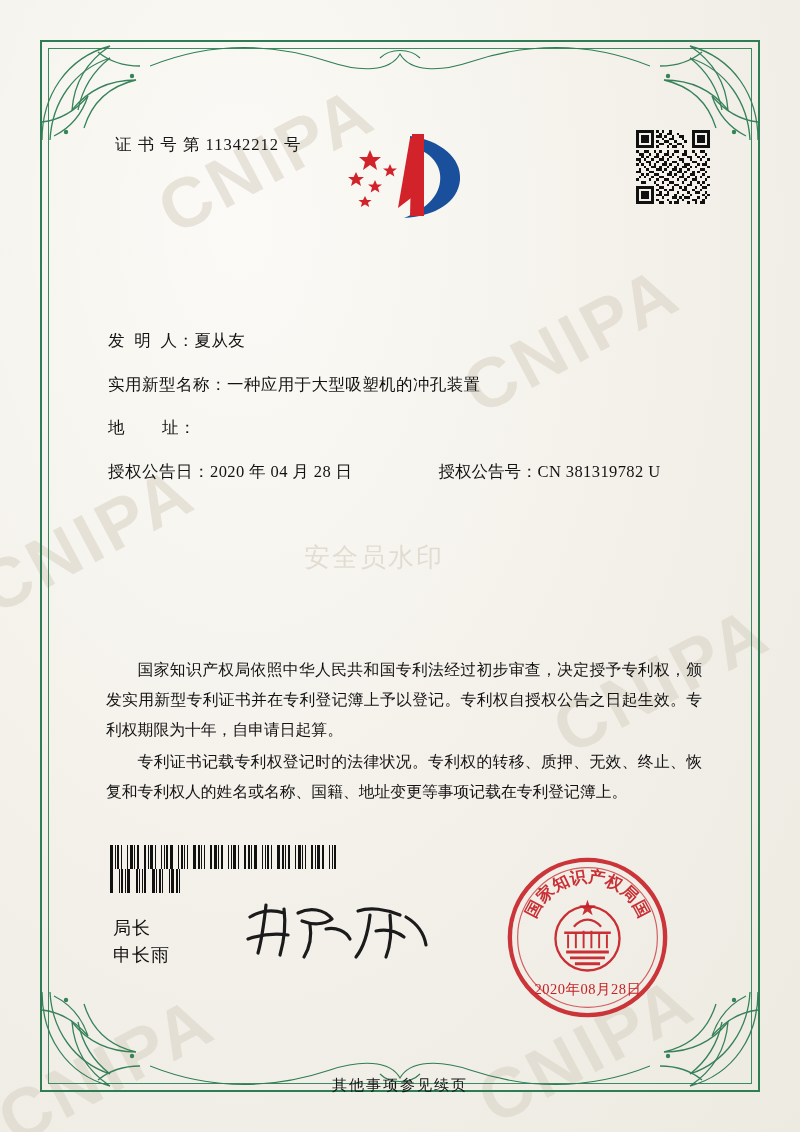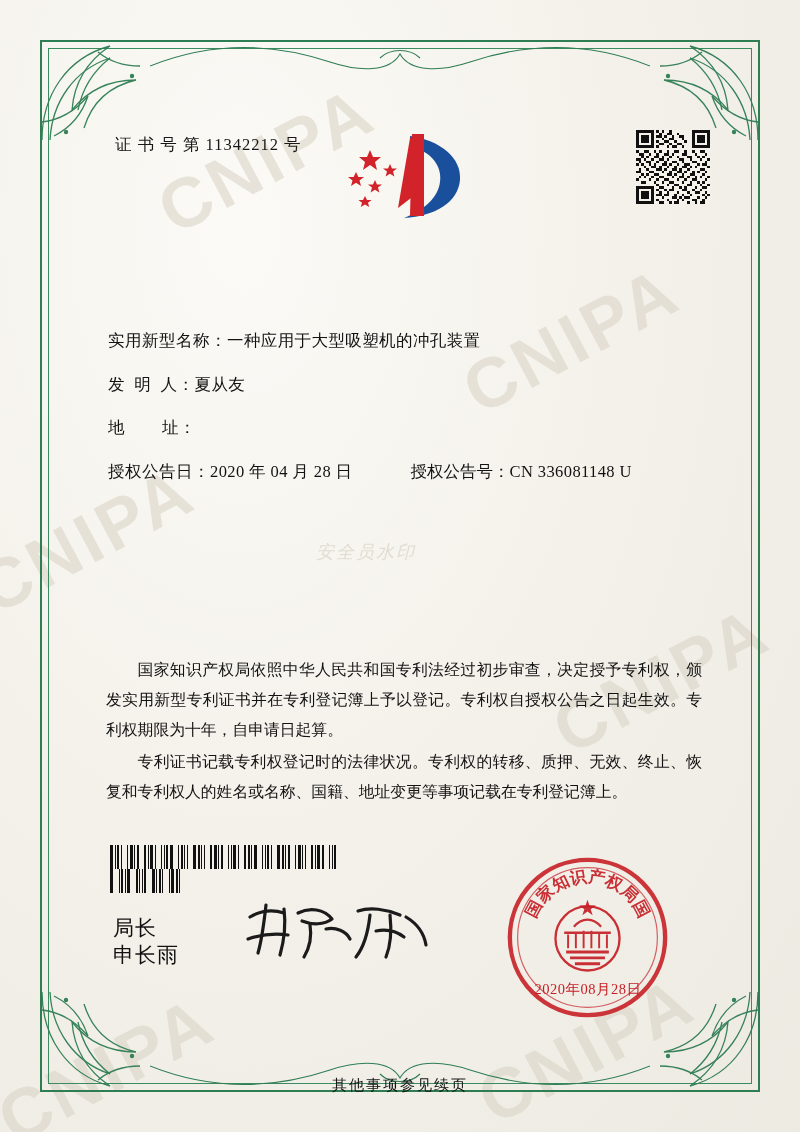--- a/index.html
+++ b/index.html
@@ -89,30 +89,29 @@
     white-space: nowrap;
   }
   .wm1 { left: 150px; top: 120px; font-size: 70px; transform: rotate(-28deg); }
   .wm2 { left: 455px; top: 300px; font-size: 70px; transform: rotate(-28deg); }
   .wm3 { left: -30px; top: 500px; font-size: 70px; transform: rotate(-28deg); }
   .wm4 { left: 545px; top: 640px; font-size: 70px; transform: rotate(-28deg); }
   .wm5 { left: -10px; top: 1030px; font-size: 70px; transform: rotate(-28deg); }
   .wm6 { left: 470px; top: 1010px; font-size: 70px; transform: rotate(-28deg); }
   .wm-text {
     position: absolute;
-    left: 316px;
+    left: 304px;
     top: 540px;
     font-family: "Liberation Sans", sans-serif;
-    font-size: 18px;
+    font-size: 26px;
     color: #ddd7ca;
     opacity: .8;
     letter-spacing: 2px;
     user-select: none;
     pointer-events: none;
-    font-style: italic;
   }
 
   
   .content {
     position: absolute;
     left: 0; top: 0; right: 0; bottom: 0;
   }
   .cert-no {
     position: absolute;
     left: 115px;
@@ -161,21 +160,21 @@
     color: #121212;
   }
   .field-label {
     white-space: pre;
     letter-spacing: 0.5px;
   }
   .field-value {
     letter-spacing: 0.4px;
   }
   .field-row.inline-two .field-label2 {
-    margin-left: 58px;
+    margin-left: 86px;
     white-space: pre;
   }
 
   .paragraphs {
     position: absolute;
     left: 106px;
     right: 98px;
     top: 655px;
     font-size: 15.8px;
     line-height: 30px;
@@ -199,21 +198,21 @@
     background: #111;
     height: 100%;
     margin-right: 1.5px;
     vertical-align: top;
   }
 
   .director {
     position: absolute;
     left: 113px;
     top: 915px;
-    font-size: 21px;
+    font-size: 18px;
     line-height: 27px;
     color: #101010;
     letter-spacing: 1px;
   }
   .signature {
     position: absolute;
     left: 240px;
     top: 895px;
     width: 200px;
     height: 70px;
@@ -548,35 +547,35 @@
           <rect x="15" y="28" width="2" height="1"></rect>
           <rect x="20" y="28" width="1" height="1"></rect>
           <rect x="23" y="28" width="1" height="1"></rect>
           <rect x="25" y="28" width="2" height="1"></rect>
       </g>
     </svg>
 
 
     <div class="fields">
       <div class="field-row">
+        <span class="field-label">发  明  人：</span>
+        <span class="field-value">夏从友</span>
+      </div>
+      <div class="field-row">
         <span class="field-label">实用新型名称：</span>
         <span class="field-value">一种应用于大型吸塑机的冲孔装置</span>
-      </div>
-      <div class="field-row">
-        <span class="field-label">发  明  人：</span>
-        <span class="field-value">夏从友</span>
       </div>
       <div class="field-row">
         <span class="field-label">地        址：</span>
       </div>
       <div class="field-row inline-two">
         <span class="field-label">授权公告日：</span>
         <span class="field-value">2020 年 04 月 28 日</span>
         <span class="field-label2">授权公告号：</span>
-        <span class="field-value">CN 336081148 U</span>
+        <span class="field-value">CN 381319782 U</span>
       </div>
     </div>
 
     <div class="paragraphs">
       <p>国家知识产权局依照中华人民共和国专利法经过初步审查，决定授予专利权，颁发实用新型专利证书并在专利登记簿上予以登记。专利权自授权公告之日起生效。专利权期限为十年，自申请日起算。</p>
       <p>专利证书记载专利权登记时的法律状况。专利权的转移、质押、无效、终止、恢复和专利权人的姓名或名称、国籍、地址变更等事项记载在专利登记簿上。</p>
     </div>
 
     <div class="barcode">
       <span style="width:3px"></span><span style="width:1px"></span><span style="width:2px"></span><span style="width:1px"></span>

